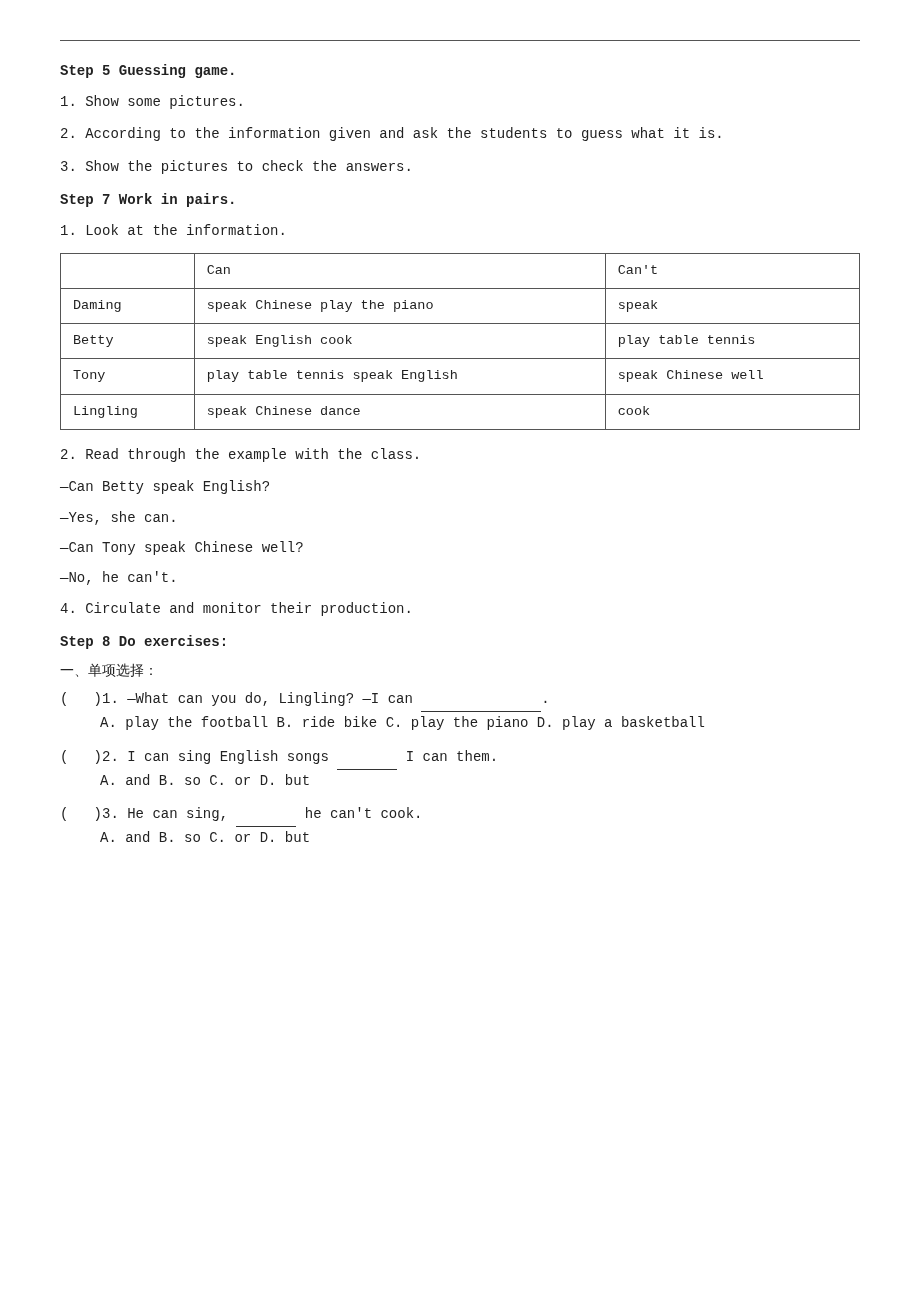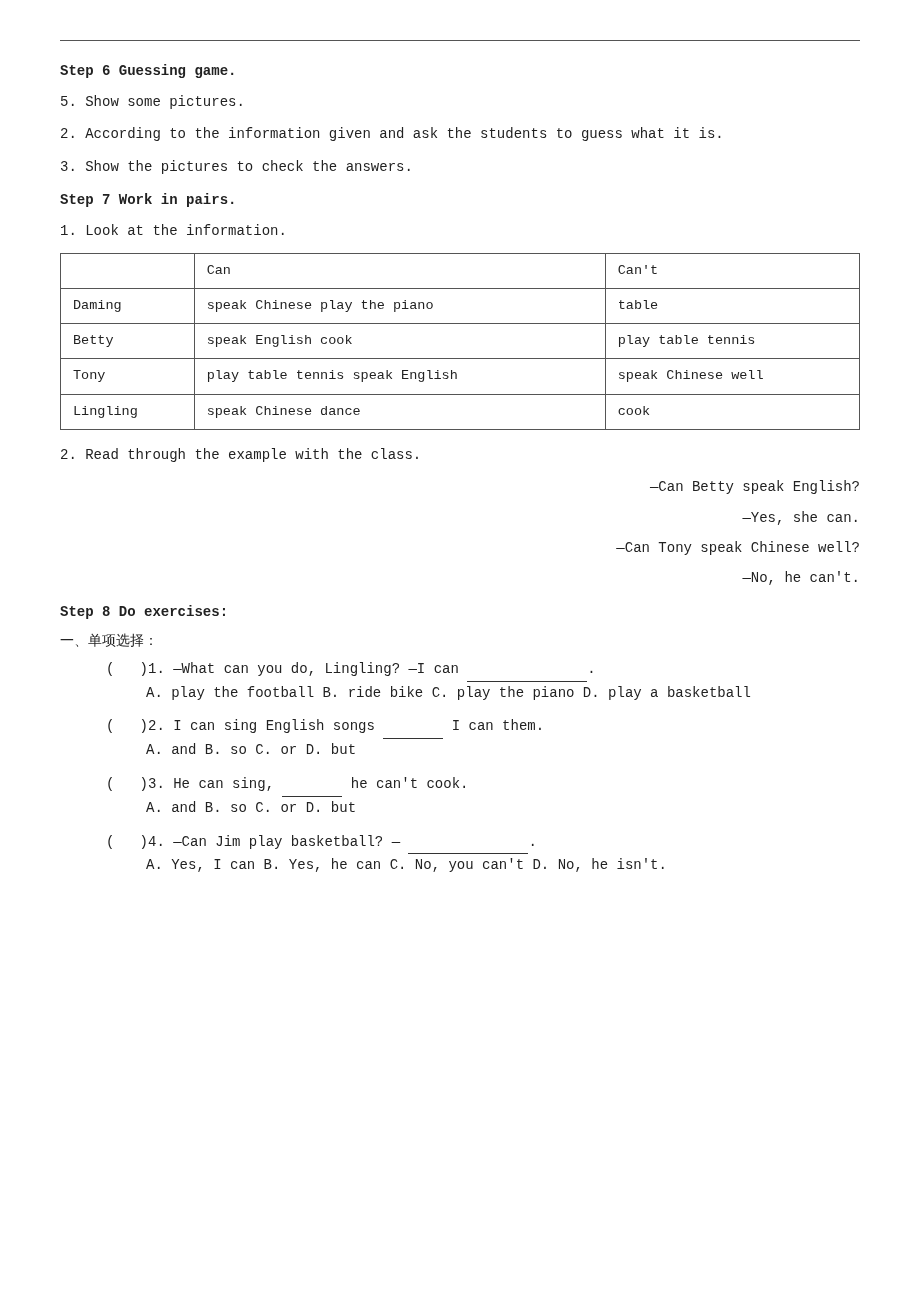--- a/index.html
+++ b/index.html
@@ -48,26 +48,24 @@
       border: 1px solid #555;
       padding: 7px 12px;
       vertical-align: middle;
       line-height: 1.5;
     }
     .dialog-line {
       margin-bottom: 8px;
       font-family: 'Courier New', Courier, monospace;
       font-size: 14px;
       line-height: 1.6;
-      text-align: right;
     }
     .exercise-section {
       margin-top: 4px;
       margin-bottom: 4px;
-      margin-left: 46px;
     }
     .exercise-item {
       margin-bottom: 10px;
       line-height: 1.7;
       font-family: 'Courier New', Courier, monospace;
       font-size: 14px;
     }
     .exercise-options {
       padding-left: 40px;
       font-family: 'Courier New', Courier, monospace;
@@ -92,23 +90,23 @@
       margin-bottom: 8px;
       font-family: 'Courier New', Courier, monospace;
     }
   </style>
 </head>
 <body>
 
 <div class="top-line"></div>
 
 <div class="section">
-  <div class="step-title">Step 6 Guessing game.</div>
+  <div class="step-title">Step 5 Guessing game.</div>
   <div class="numbered-item">
-    <span>5.  Show some pictures.</span>
+    <span>1.  Show some pictures.</span>
   </div>
   <div class="numbered-item">
     <span>2.  According to the information given and ask the students to guess what it is.</span>
   </div>
   <div class="numbered-item">
     <span>3.  Show the pictures to check the answers.</span>
   </div>
 </div>
 
 <div class="section">
@@ -118,21 +116,21 @@
   <table>
     <tbody>
         <tr>
       <td></td>
       <td><span>Can</span></td>
       <td><span>Can't</span></td>
     </tr>
     <tr>
       <td><span>Daming</span></td>
       <td><span>speak Chinese   play the piano</span></td>
-      <td><span>table</span></td>
+      <td><span>speak</span></td>
     </tr>
     <tr>
       <td><span>Betty</span></td>
       <td><span>speak English   cook</span></td>
       <td><span>play table tennis</span></td>
     </tr>
     <tr>
       <td><span>Tony</span></td>
       <td><span>play table tennis   speak English</span></td>
       <td><span>speak Chinese well</span></td>
@@ -146,20 +144,21 @@
     </table>
 
   <div class="numbered-item">
     <span>2.  Read through the example with the class.</span>
   </div>
 
   <div class="dialog-line">—Can Betty speak English?</div>
   <div class="dialog-line">—Yes, she can.</div>
   <div class="dialog-line">—Can Tony speak Chinese well?</div>
   <div class="dialog-line">—No, he can't.</div>
+  <div class="numbered-item">4.  Circulate and monitor their production.</div>
 </div>
 
 <div class="section">
   <div class="step-title">Step 8 Do exercises:</div>
   <div class="chinese-label">一、单项选择：</div>
 
   <div class="exercise-section">
 
     <div class="exercise-item">
       <span>( &nbsp;&nbsp;)1. </span>
@@ -177,21 +176,15 @@
     </div>
 
     <div class="exercise-item">
       <span>( &nbsp;&nbsp;)3. </span>
       <span>He can sing,</span>
       <span class="blank blank-short"></span>
       <span> he can't cook.</span>
       <div class="exercise-options">A.  and      B.  so    C.  or      D.  but</div>
     </div>
 
-    <div class="exercise-item">
-      <span>( &nbsp;&nbsp;)4. </span>
-      <span>—Can Jim play basketball?   —</span>
-      <span class="blank blank-long"></span><span>.</span>
-      <div class="exercise-options">A.  Yes, I can     B.  Yes, he can    C.  No, you can't    D.  No, he isn't.</div>
-    </div>
 
   </div>
 </div>
 
 </body></html>

